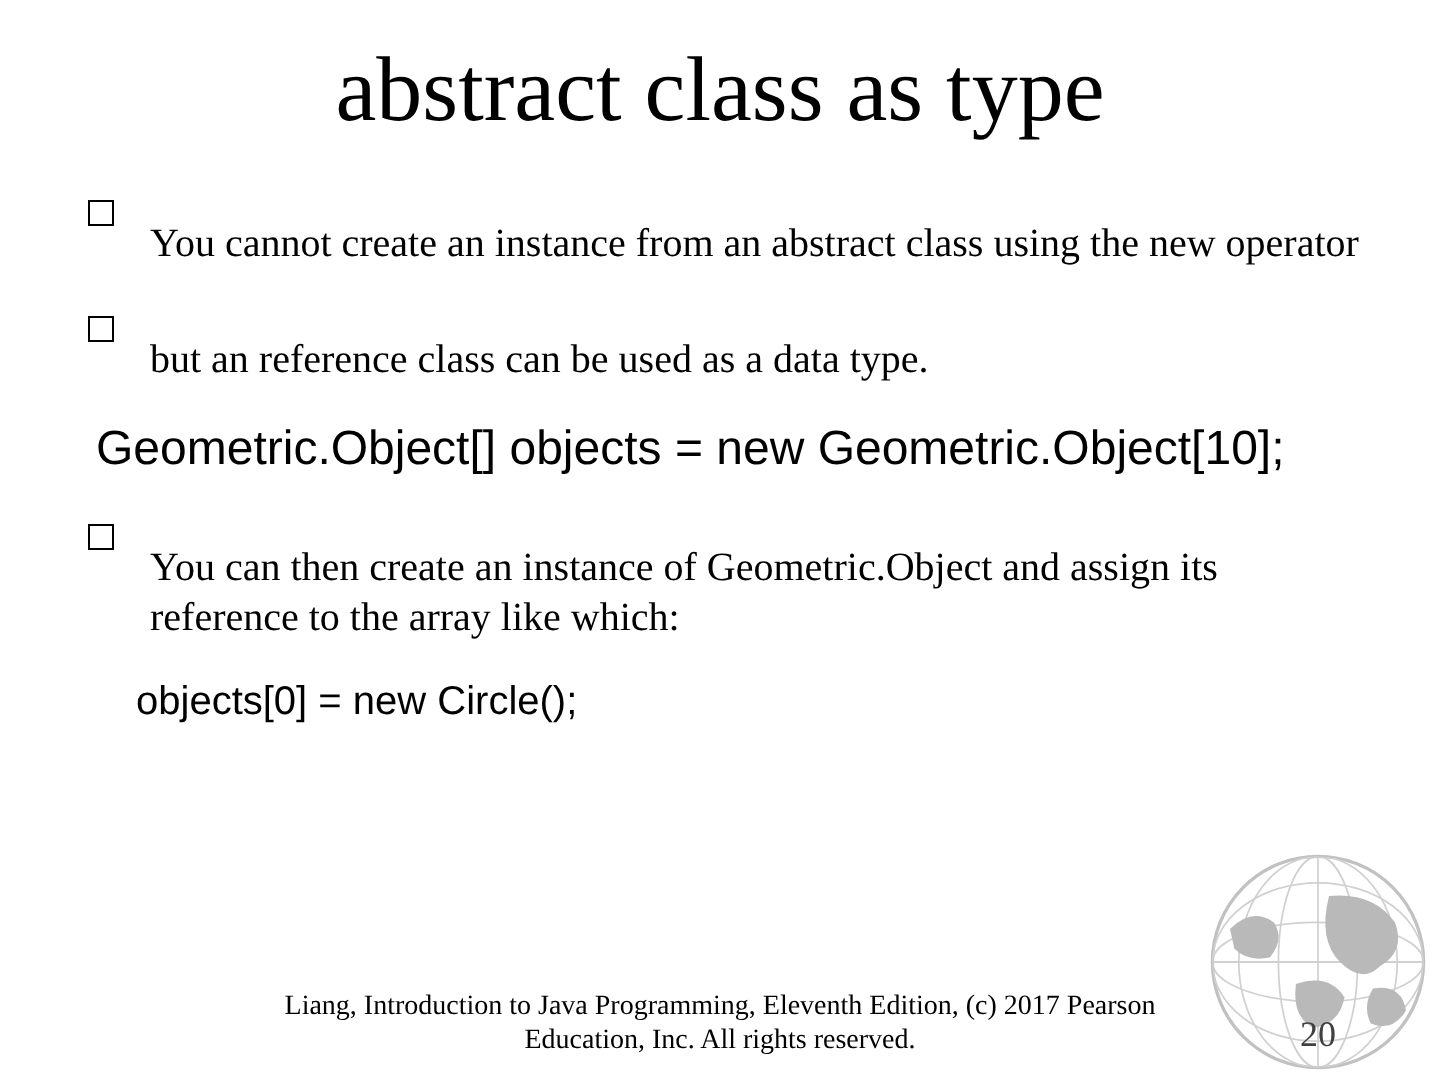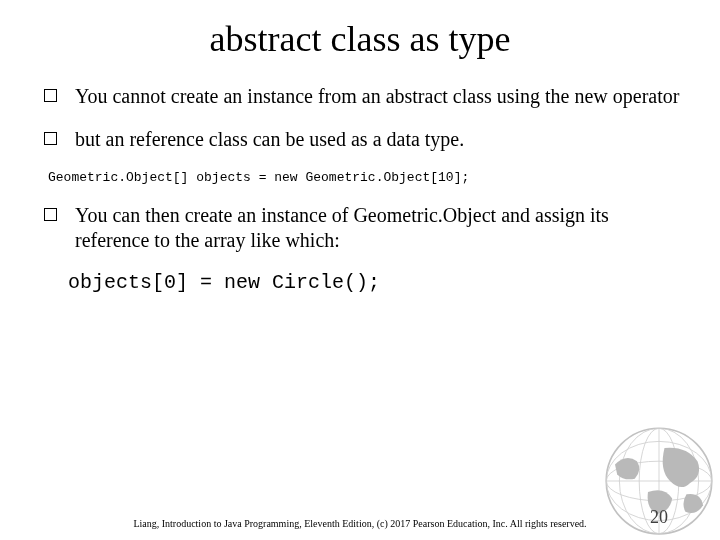--- a/index.html
+++ b/index.html
@@ -13,21 +13,21 @@
     overflow: hidden;
   }
   .slide {
     width: 100%;
     height: 100%;
     padding: 18px 40px 0 40px;
     position: relative;
   }
   .title {
     text-align: center;
-    font-size: 36px;
+    font-size: 46px;
     font-weight: normal;
     margin-bottom: 24px;
   }
   .bullets {
     list-style: none;
     padding: 0 0 0 4px;
   }
   .bullets li {
     display: flex;
     align-items: flex-start;
@@ -36,40 +36,40 @@
     margin-bottom: 18px;
   }
   .bullet-marker {
     width: 13px;
     height: 13px;
     border: 1.5px solid #000;
     flex: 0 0 13px;
     margin-top: 5px;
     margin-right: 18px;
   }
-  .bullet-text { flex: 1; }
+  .bullet-text { flex: 1; margin-top: 15px; }
   .code {
-    font-family: Liberation Mono, monospace;
-    font-size: 13px;
+    font-family: Liberation Sans, sans-serif;
+    font-size: 24px;
     margin: 0 0 18px 8px;
     white-space: pre;
   }
   .code2 {
-    font-family: Liberation Mono, monospace;
+    font-family: Liberation Sans, sans-serif;
     font-size: 20px;
     margin: 6px 0 0 28px;
     white-space: pre;
   }
   .footer {
     position: absolute;
     bottom: 10px;
     left: 0;
     width: 100%;
     text-align: center;
-    font-size: 10px;
+    font-size: 14px;
     line-height: 1.2;
     padding: 0 120px;
   }
   .pagenum {
     position: absolute;
     right: 52px;
     bottom: 12px;
     font-size: 18px;
     color: #404040;
   }

